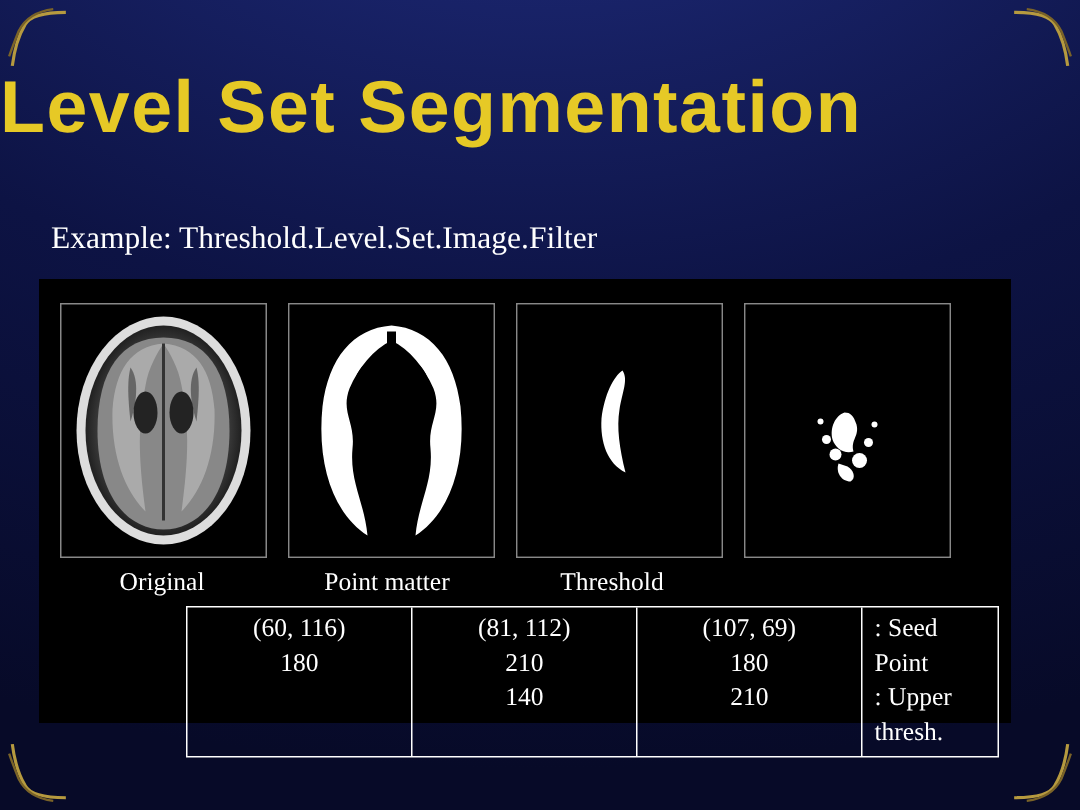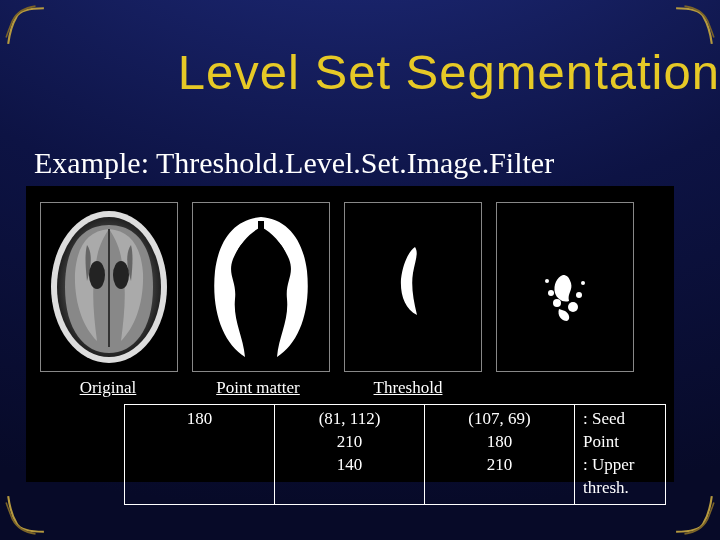--- a/index.html
+++ b/index.html
@@ -24,33 +24,33 @@
   .ornament svg { width: 100%; height: 100%; }
   .orn-tl { top: 4px; left: 4px; }
   .orn-tr { top: 4px; right: 4px; }
   .orn-bl { bottom: 4px; left: 4px; }
   .orn-br { bottom: 4px; right: 4px; }
   .title {
     position: absolute;
     top: 44px;
     left: 0;
     right: 0;
-    text-align: right;
+    text-align: left;
     font-family: Impact, "Arial Black", sans-serif;
-    font-weight: 400;
+    font-weight: 700;
     font-size: 49px;
     letter-spacing: 1px;
     color: #e6c926;
   }
   .subtitle {
     position: absolute;
     top: 146px;
     left: 34px;
     color: #ffffff;
-    font-size: 30px;
+    font-size: 21px;
   }
   .figure {
     position: absolute;
     top: 186px;
     left: 26px;
     width: 648px;
     height: 296px;
     background: #000;
   }
   .images {
@@ -73,21 +73,20 @@
     position: absolute;
     top: 192px;
     left: 14px;
     right: 14px;
     color: #fff;
     font-size: 17px;
     display: grid;
     grid-template-columns: 136px 136px 136px 136px 1fr;
     column-gap: 14px;
     text-align: center;
-    text-decoration: underline;
   }
   .captions div:last-child { text-align: left; }
   .table-wrap {
     position: absolute;
     top: 218px;
     left: 98px;
     width: 540px;
     border: 1px solid #fff;
     color: #fff;
     font-size: 17px;
@@ -209,20 +208,21 @@
 
     <div class="captions">
       <div>Original</div>
       <div>Point matter</div>
       <div>Threshold</div>
       <div></div>
     </div>
 
     <div class="table-wrap">
       <div class="table-cell">
+        <div>(60, 116)</div>
         <div>180</div>
       </div>
       <div class="table-cell">
         <div>(81, 112)</div>
         <div>210</div>
         <div>140</div>
       </div>
       <div class="table-cell">
         <div>(107, 69)</div>
         <div>180</div>

